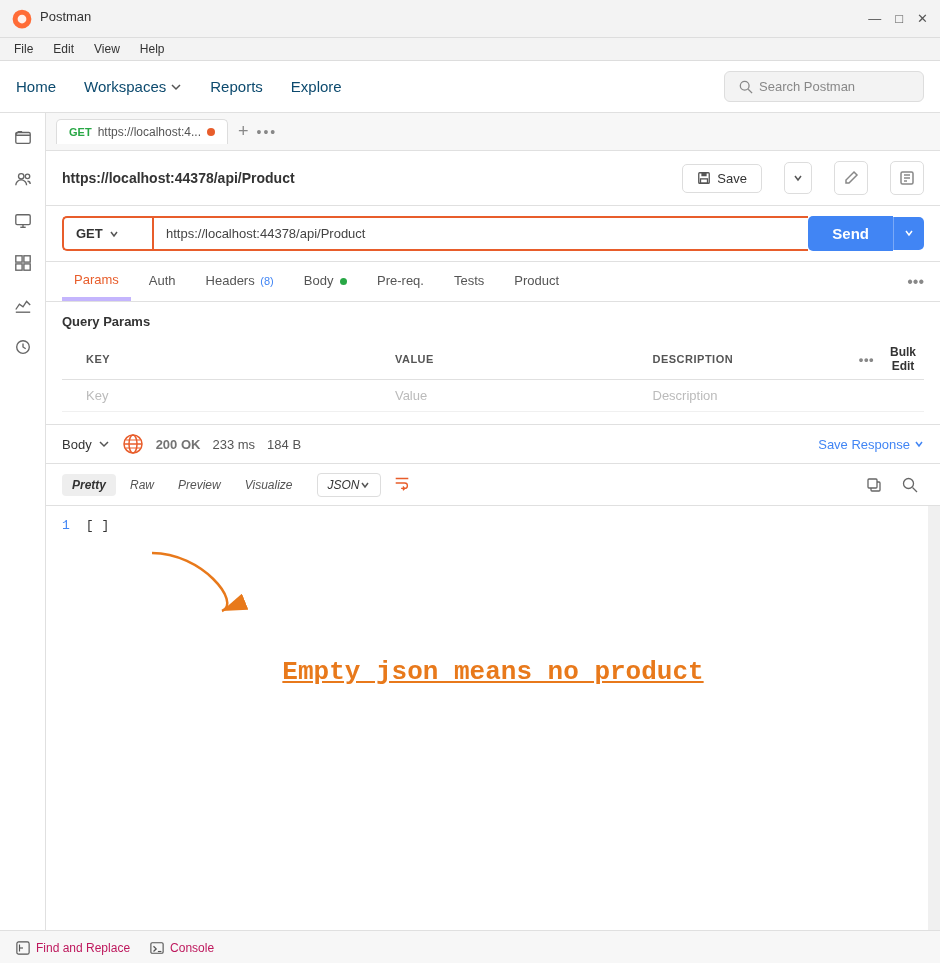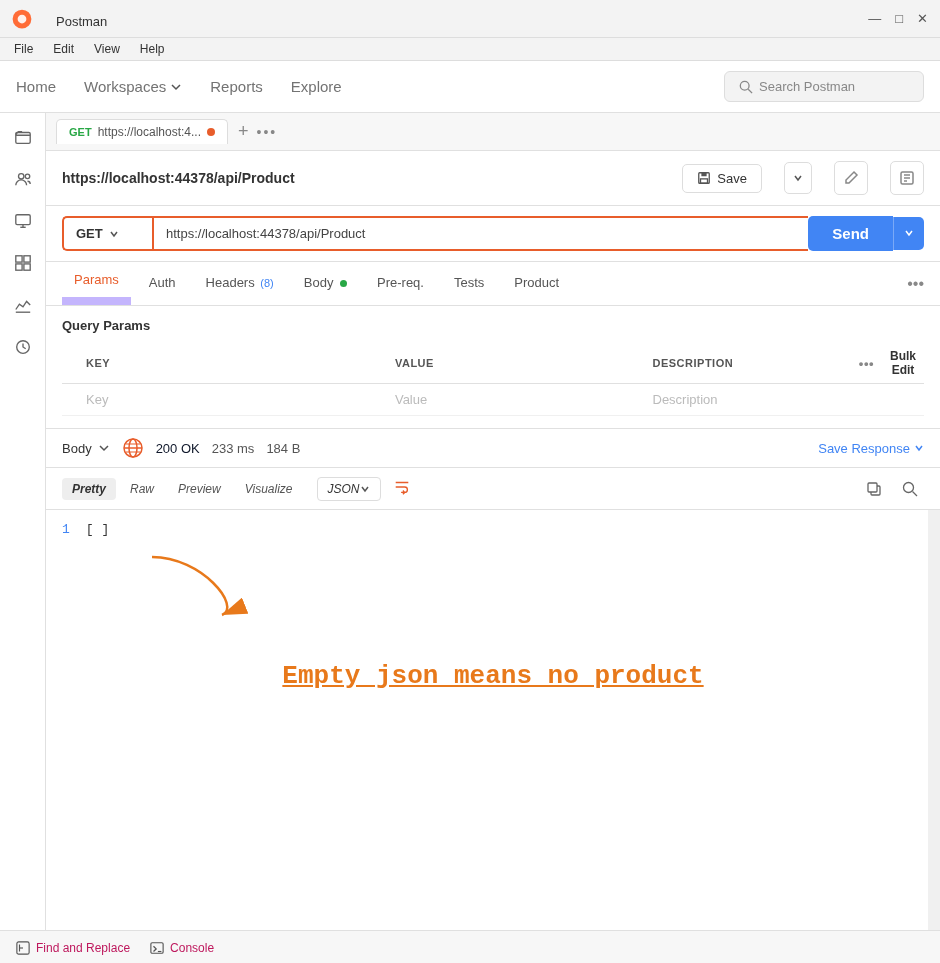--- a/index.html
+++ b/index.html
@@ -1,33 +1,33 @@
 <!DOCTYPE html>
 <html><head>
   <meta charset="utf-8">
   <style>
     * { box-sizing: border-box; margin: 0; padding: 0; }
     body { font-family: -apple-system, BlinkMacSystemFont, 'Segoe UI', sans-serif; background: #fff; width: 940px; height: 963px; overflow: hidden; }
 
     
     .titlebar { display: flex; align-items: center; justify-content: space-between; padding: 0 12px; height: 38px; background: #f3f3f3; border-bottom: 1px solid #ddd; }
-    .titlebar-left { display: flex; align-items: flex-end; gap: 24px; }
+    .titlebar-left { display: flex; align-items: flex-start; gap: 8px; }
     .postman-logo { width: 20px; height: 20px; }
     .titlebar-title { font-size: 13px; color: #333; font-weight: 500; }
     .titlebar-controls { display: flex; gap: 14px; }
     .titlebar-controls span { font-size: 13px; color: #555; cursor: pointer; }
 
     
     .menubar { display: flex; gap: 20px; padding: 4px 14px; background: #f3f3f3; border-bottom: 1px solid #ddd; }
     .menubar span { font-size: 12px; color: #333; cursor: pointer; }
 
     
     .navbar { display: flex; align-items: center; justify-content: space-between; padding: 0 16px; height: 52px; background: #fff; border-bottom: 1px solid #e0e0e0; }
     .navbar-left { display: flex; align-items: center; gap: 28px; }
-    .nav-item { font-size: 15px; color: #737373; font-weight: 500; cursor: pointer; padding: 4px 0; }
+    .nav-item { font-size: 15px; color: #0c4a6e; font-weight: 500; cursor: pointer; padding: 4px 0; }
     .nav-workspaces { display: flex; align-items: center; gap: 4px; }
     .navbar-right { display: flex; align-items: flex-end; gap: 10px; }
     .search-btn { display: flex; align-items: center; gap: 6px; padding: 7px 14px; background: #f3f3f3; border: 1px solid #ddd; border-radius: 6px; font-size: 13px; color: #888; cursor: pointer; min-width: 200px; }
 
     
     .main-layout { display: flex; height: calc(963px - 38px - 22px - 52px - 34px); }
 
     
     .sidebar { width: 46px; border-right: 1px solid #e0e0e0; display: flex; flex-direction: column; align-items: center; padding: 10px 0; gap: 14px; background: #fff; }
     .sidebar-icon { width: 28px; height: 28px; display: flex; align-items: center; justify-content: center; border-radius: 5px; cursor: pointer; color: #666; }
@@ -57,21 +57,21 @@
     .url-bar { display: flex; align-items: center; padding: 10px 16px; gap: 0; border-bottom: 1px solid #e0e0e0; }
     .method-select { display: flex; align-items: center; gap: 6px; padding: 8px 12px; border: 2px solid #e85d2b; border-right: none; border-radius: 5px 0 0 5px; font-size: 13px; font-weight: 700; color: #333; background: #fff; cursor: pointer; min-width: 90px; }
     .url-input { flex: 1; padding: 8px 12px; border: 2px solid #e85d2b; border-right: none; font-size: 13px; color: #444; outline: none; background: #fff; }
     .send-btn { display: flex; align-items: center; gap: 0; }
     .send-main { padding: 9px 24px; background: #4185f4; color: #fff; font-size: 15px; font-weight: 600; border: none; cursor: pointer; border-radius: 5px 0 0 5px; text-align: center; }
     .send-chevron { padding: 9px 10px; background: #4185f4; color: #fff; border: none; cursor: pointer; border-radius: 0 5px 5px 0; border-left: 1px solid rgba(255,255,255,0.3); }
 
     
     .params-tabs { display: flex; align-items: center; padding: 0 16px; border-bottom: 1px solid #e0e0e0; gap: 6px; }
     .param-tab { padding: 10px 12px; font-size: 13px; color: #555; cursor: pointer; border-bottom: 2px solid transparent; }
-    .param-tab.active { color: #e85d2b; border-bottom: 8px solid #c4b5fd; font-weight: 500; }
+    .param-tab.active { color: #e85d2b; border-bottom: 4px solid #c4b5fd; font-weight: 500; }
     .param-tab .badge { font-size: 11px; color: #4185f4; margin-left: 2px; }
     .param-tab .dot-green { display: inline-block; width: 7px; height: 7px; background: #28a745; border-radius: 50%; margin-left: 3px; }
     .params-tabs-right { margin-left: auto; }
     .more-btn { color: #888; font-size: 16px; cursor: pointer; }
 
     
     .query-params-section { padding: 12px 16px; }
     .query-params-title { font-size: 13px; font-weight: 600; color: #333; margin-bottom: 10px; }
     .params-table { width: 100%; border-collapse: collapse; }
     .params-table th { text-align: left; font-size: 11px; font-weight: 700; color: #555; padding: 6px 8px; border-bottom: 1px solid #e0e0e0; text-transform: uppercase; letter-spacing: 0.5px; }
@@ -79,21 +79,21 @@
     .params-table .col-check { width: 30px; }
     .params-table .col-key { width: 36%; }
     .params-table .col-value { width: 30%; }
     .params-table .col-desc { width: 24%; }
     .bulk-edit-btn { font-size: 12px; font-weight: 600; color: #333; background: none; border: none; cursor: pointer; }
 
     
     .response-section { flex: 1; border-top: 1px solid #e0e0e0; display: flex; flex-direction: column; background: #fff; }
     .response-header { display: flex; align-items: center; padding: 8px 16px; border-bottom: 1px solid #e0e0e0; gap: 12px; }
     .response-body-label { display: flex; align-items: center; gap: 6px; font-size: 13px; font-weight: 500; color: #333; }
-    .response-status { color: #0f172a; font-weight: 400; font-size: 13px; }
+    .response-status { color: #737373; font-weight: 700; font-size: 13px; }
     .response-time { color: #555; font-size: 13px; }
     .response-size { color: #555; font-size: 13px; }
     .save-response-btn { margin-left: auto; display: flex; align-items: center; gap: 4px; color: #4185f4; font-size: 13px; font-weight: 500; cursor: pointer; }
 
     
     .response-format-bar { display: flex; align-items: center; padding: 6px 16px; gap: 4px; border-bottom: 1px solid #e0e0e0; font-style: italic; }
     .fmt-tab { padding: 4px 10px; font-size: 12px; color: #555; cursor: pointer; border-radius: 4px; }
     .fmt-tab.active { background: #eee; font-weight: 600; color: #333; }
     .json-select { display: flex; align-items: center; padding: 4px 10px; border: 1px solid #ddd; border-radius: 4px; font-size: 12px; color: #333; cursor: pointer; margin-left: 10px; background: #fff; }
     .wrap-btn { padding: 4px 8px; font-size: 12px; color: #e85d2b; cursor: pointer; }

